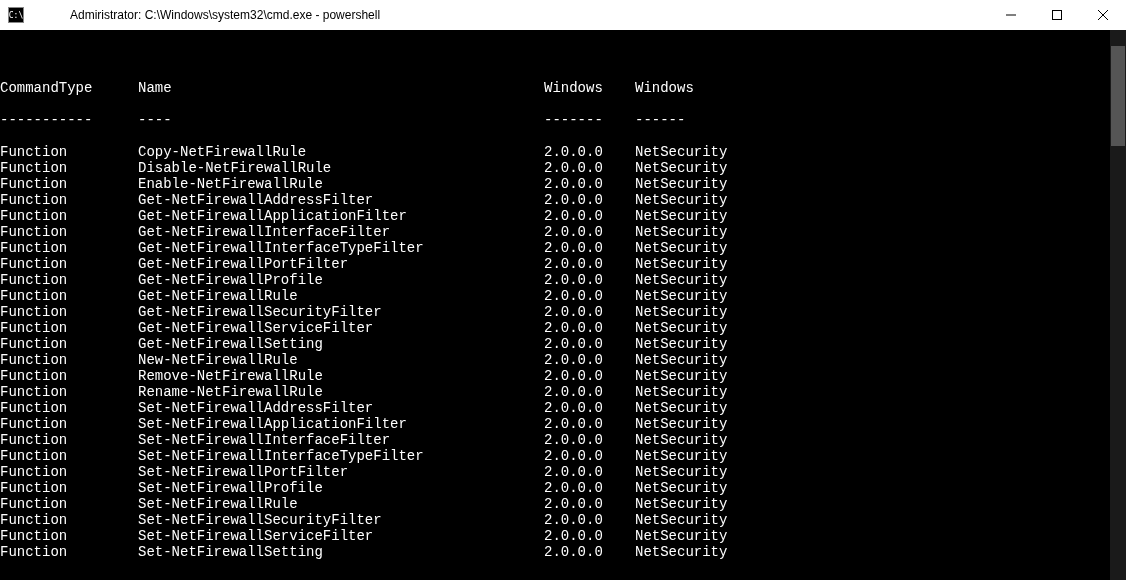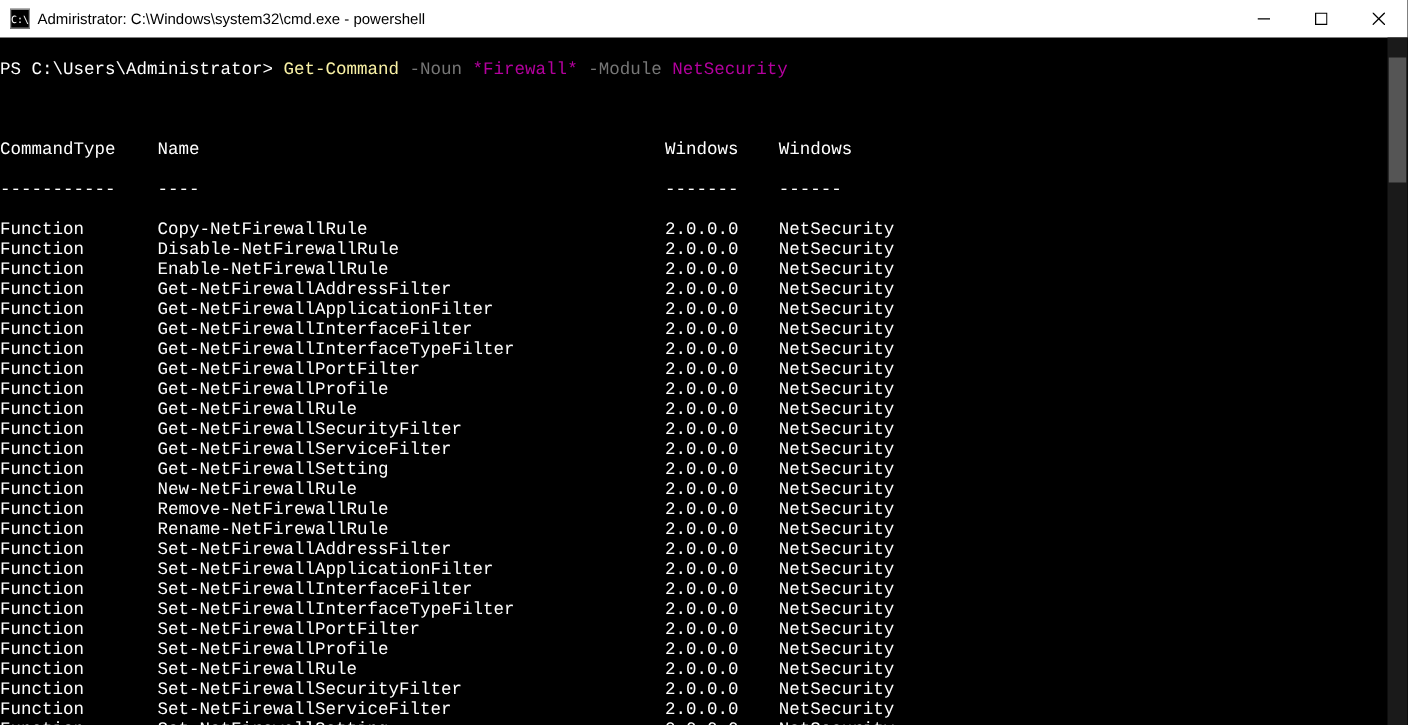--- a/index.html
+++ b/index.html
@@ -35,20 +35,21 @@
       align-items: center;
       justify-content: center;
       background: #000;
       color: #fff;
       font-size: 8px;
       font-family: Consolas, monospace;
       border: 1px solid #888;
     }
     .title-text {
       flex: 1;
+      margin-left: 40px;
     }
     .window-controls {
       display: flex;
       height: 100%;
     }
     .win-btn {
       width: 46px;
       height: 30px;
       display: flex;
       align-items: center;
@@ -99,21 +100,21 @@
       color: #767676;
     }
     .cmd-purple {
       color: #b4009e;
     }
     .row {
       display: block;
     }
     .col-type {
       display: inline-block;
-      width: 126px;
+      width: 138px;
     }
     .col-name {
       display: inline-block;
       width: 406px;
       font-family: Liberation Mono, monospace;
     }
     .col-version {
       display: inline-block;
       width: 91px;
     }
@@ -154,21 +155,20 @@
       <svg width="10" height="10" viewBox="0 0 10 10">
           <line x1="0" y1="0" x2="10" y2="10" stroke-width="1"></line>
           <line x1="10" y1="0" x2="0" y2="10" stroke-width="1"></line>
         </svg>
     </div>
   </div>
 </div>
 
 <div class="terminal-area">
   <div class="terminal-content">
-<span class="prompt-line"><span class="prompt-path">PS C:\Users\Administrator&gt; </span><span class="cmd-yellow">Get-Command</span><span class="cmd-darkgray"> -Noun</span><span class="cmd-purple"> *Firewall*</span><span class="cmd-darkgray"> -Module</span><span class="cmd-purple"> NetSecurity</span></span>
 <div class="blank-line"></div>
 <div class="row header-row"><span class="col-type">CommandType</span><span class="col-name">Name</span><span class="col-version">Windows</span><span class="col-source">Windows</span></div>
 <div class="row divider-row"><span class="col-type">-----------</span><span class="col-name">----</span><span class="col-version">-------</span><span class="col-source">------</span></div>
 <div id="rows-container"><div class="row"><span class="col-type">Function</span><span class="col-name">Copy-NetFirewallRule</span><span class="col-version">2.0.0.0</span><span class="col-source">NetSecurity</span></div><div class="row"><span class="col-type">Function</span><span class="col-name">Disable-NetFirewallRule</span><span class="col-version">2.0.0.0</span><span class="col-source">NetSecurity</span></div><div class="row"><span class="col-type">Function</span><span class="col-name">Enable-NetFirewallRule</span><span class="col-version">2.0.0.0</span><span class="col-source">NetSecurity</span></div><div class="row"><span class="col-type">Function</span><span class="col-name">Get-NetFirewallAddressFilter</span><span class="col-version">2.0.0.0</span><span class="col-source">NetSecurity</span></div><div class="row"><span class="col-type">Function</span><span class="col-name">Get-NetFirewallApplicationFilter</span><span class="col-version">2.0.0.0</span><span class="col-source">NetSecurity</span></div><div class="row"><span class="col-type">Function</span><span class="col-name">Get-NetFirewallInterfaceFilter</span><span class="col-version">2.0.0.0</span><span class="col-source">NetSecurity</span></div><div class="row"><span class="col-type">Function</span><span class="col-name">Get-NetFirewallInterfaceTypeFilter</span><span class="col-version">2.0.0.0</span><span class="col-source">NetSecurity</span></div><div class="row"><span class="col-type">Function</span><span class="col-name">Get-NetFirewallPortFilter</span><span class="col-version">2.0.0.0</span><span class="col-source">NetSecurity</span></div><div class="row"><span class="col-type">Function</span><span class="col-name">Get-NetFirewallProfile</span><span class="col-version">2.0.0.0</span><span class="col-source">NetSecurity</span></div><div class="row"><span class="col-type">Function</span><span class="col-name">Get-NetFirewallRule</span><span class="col-version">2.0.0.0</span><span class="col-source">NetSecurity</span></div><div class="row"><span class="col-type">Function</span><span class="col-name">Get-NetFirewallSecurityFilter</span><span class="col-version">2.0.0.0</span><span class="col-source">NetSecurity</span></div><div class="row"><span class="col-type">Function</span><span class="col-name">Get-NetFirewallServiceFilter</span><span class="col-version">2.0.0.0</span><span class="col-source">NetSecurity</span></div><div class="row"><span class="col-type">Function</span><span class="col-name">Get-NetFirewallSetting</span><span class="col-version">2.0.0.0</span><span class="col-source">NetSecurity</span></div><div class="row"><span class="col-type">Function</span><span class="col-name">New-NetFirewallRule</span><span class="col-version">2.0.0.0</span><span class="col-source">NetSecurity</span></div><div class="row"><span class="col-type">Function</span><span class="col-name">Remove-NetFirewallRule</span><span class="col-version">2.0.0.0</span><span class="col-source">NetSecurity</span></div><div class="row"><span class="col-type">Function</span><span class="col-name">Rename-NetFirewallRule</span><span class="col-version">2.0.0.0</span><span class="col-source">NetSecurity</span></div><div class="row"><span class="col-type">Function</span><span class="col-name">Set-NetFirewallAddressFilter</span><span class="col-version">2.0.0.0</span><span class="col-source">NetSecurity</span></div><div class="row"><span class="col-type">Function</span><span class="col-name">Set-NetFirewallApplicationFilter</span><span class="col-version">2.0.0.0</span><span class="col-source">NetSecurity</span></div><div class="row"><span class="col-type">Function</span><span class="col-name">Set-NetFirewallInterfaceFilter</span><span class="col-version">2.0.0.0</span><span class="col-source">NetSecurity</span></div><div class="row"><span class="col-type">Function</span><span class="col-name">Set-NetFirewallInterfaceTypeFilter</span><span class="col-version">2.0.0.0</span><span class="col-source">NetSecurity</span></div><div class="row"><span class="col-type">Function</span><span class="col-name">Set-NetFirewallPortFilter</span><span class="col-version">2.0.0.0</span><span class="col-source">NetSecurity</span></div><div class="row"><span class="col-type">Function</span><span class="col-name">Set-NetFirewallProfile</span><span class="col-version">2.0.0.0</span><span class="col-source">NetSecurity</span></div><div class="row"><span class="col-type">Function</span><span class="col-name">Set-NetFirewallRule</span><span class="col-version">2.0.0.0</span><span class="col-source">NetSecurity</span></div><div class="row"><span class="col-type">Function</span><span class="col-name">Set-NetFirewallSecurityFilter</span><span class="col-version">2.0.0.0</span><span class="col-source">NetSecurity</span></div><div class="row"><span class="col-type">Function</span><span class="col-name">Set-NetFirewallServiceFilter</span><span class="col-version">2.0.0.0</span><span class="col-source">NetSecurity</span></div><div class="row"><span class="col-type">Function</span><span class="col-name">Set-NetFirewallSetting</span><span class="col-version">2.0.0.0</span><span class="col-source">NetSecurity</span></div></div>
 
 
 
   </div>
   <div class="scrollbar">
     <div class="scrollbar-thumb"></div>

